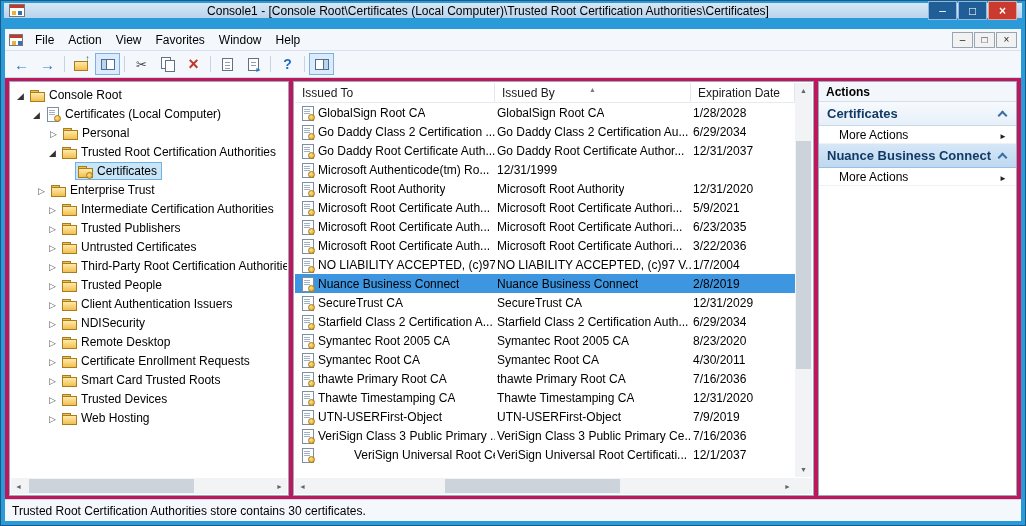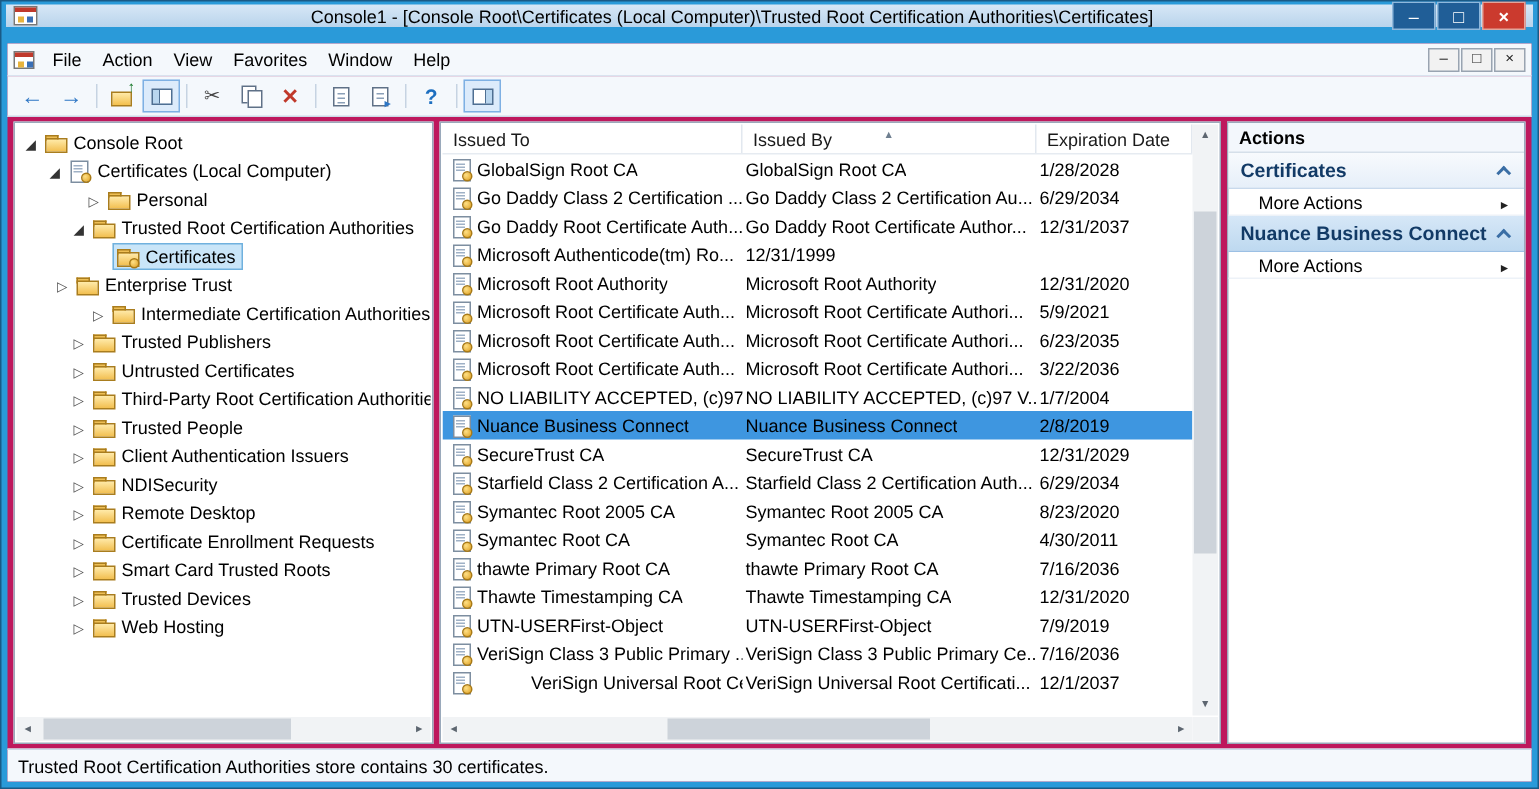--- a/index.html
+++ b/index.html
@@ -221,21 +221,21 @@
             </div>
             <div class="tree-item" style="padding-left: 19px;">
               <span class="twisty expanded"></span>
               <span class="hl">
                 <span class="ic ic-cert">
                   <i class="seal"></i>
                 </span>
                 <span class="lbl">Certificates (Local Computer)</span>
               </span>
             </div>
-            <div class="tree-item" style="padding-left: 45px;">
+            <div class="tree-item" style="padding-left: 36px;">
               <span class="twisty collapsed"></span>
               <span class="hl">
                 <span class="ic ic-folder"></span>
                 <span class="lbl">Personal</span>
               </span>
             </div>
             <div class="tree-item" style="padding-left: 35px;">
               <span class="twisty expanded"></span>
               <span class="hl">
                 <span class="ic ic-folder"></span>
@@ -251,21 +251,21 @@
                 <span class="lbl">Certificates</span>
               </span>
             </div>
             <div class="tree-item" style="padding-left: 24px;">
               <span class="twisty collapsed"></span>
               <span class="hl">
                 <span class="ic ic-folder"></span>
                 <span class="lbl">Enterprise Trust</span>
               </span>
             </div>
-            <div class="tree-item" style="padding-left: 48px;">
+            <div class="tree-item" style="padding-left: 35px;">
               <span class="twisty collapsed"></span>
               <span class="hl">
                 <span class="ic ic-folder"></span>
                 <span class="lbl">Intermediate Certification Authorities</span>
               </span>
             </div>
             <div class="tree-item" style="padding-left: 35px;">
               <span class="twisty collapsed"></span>
               <span class="hl">
                 <span class="ic ic-folder"></span>

